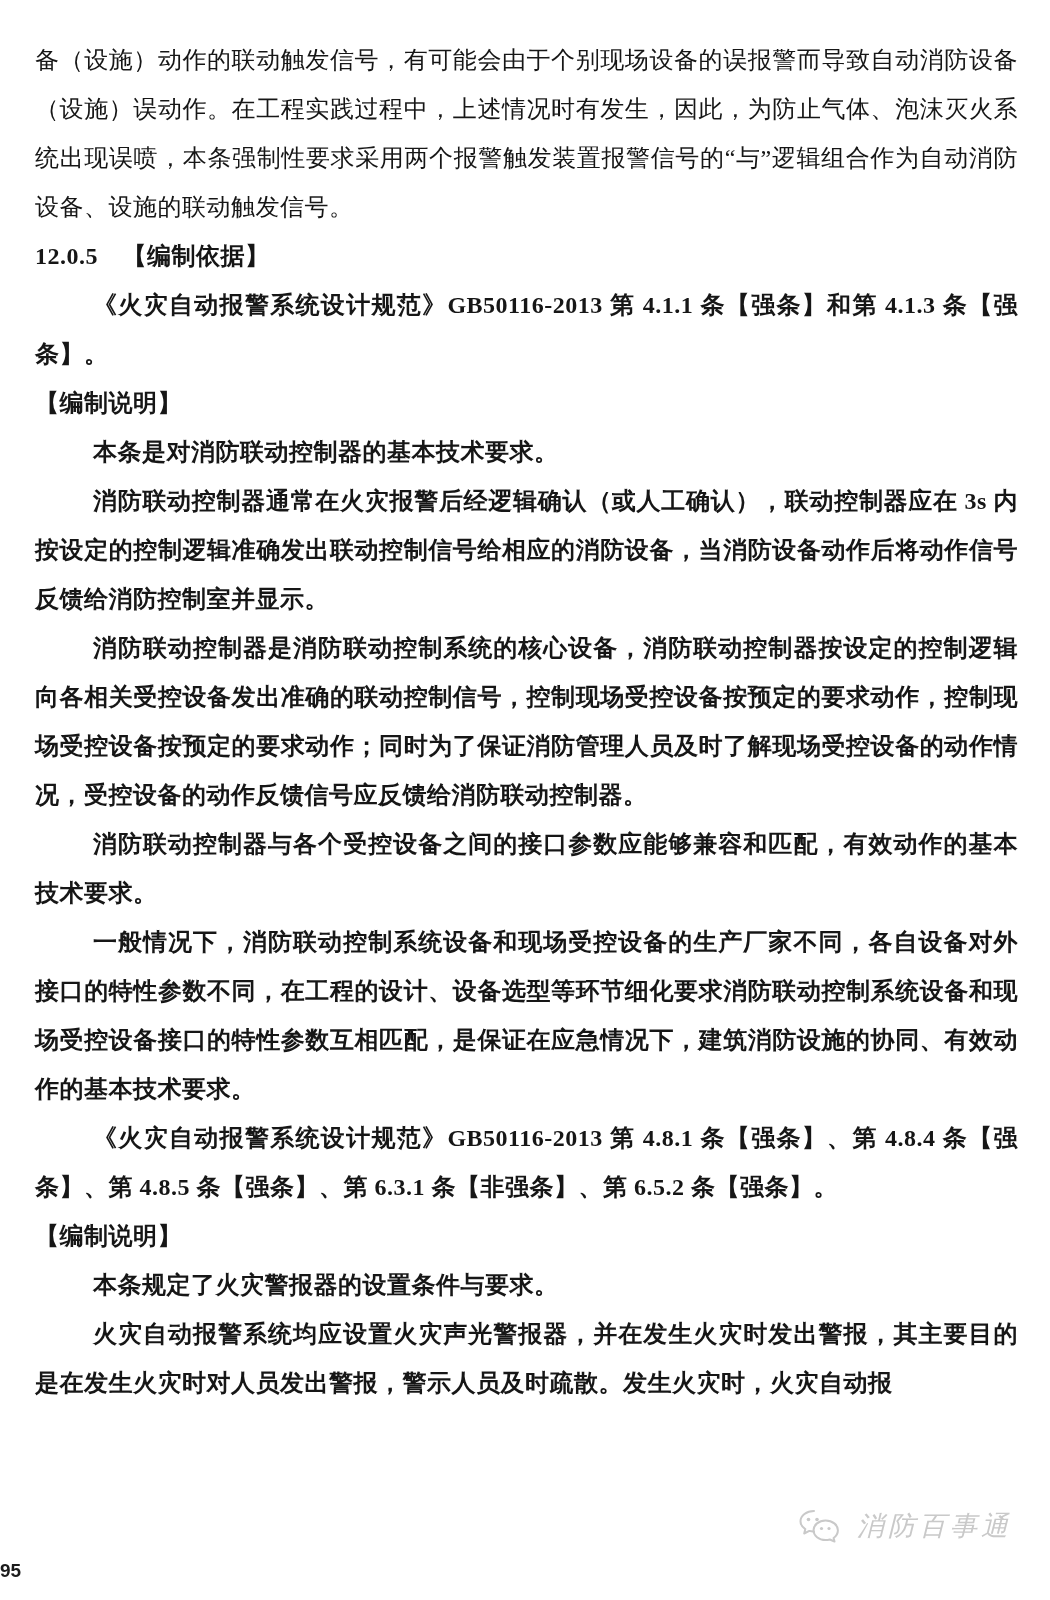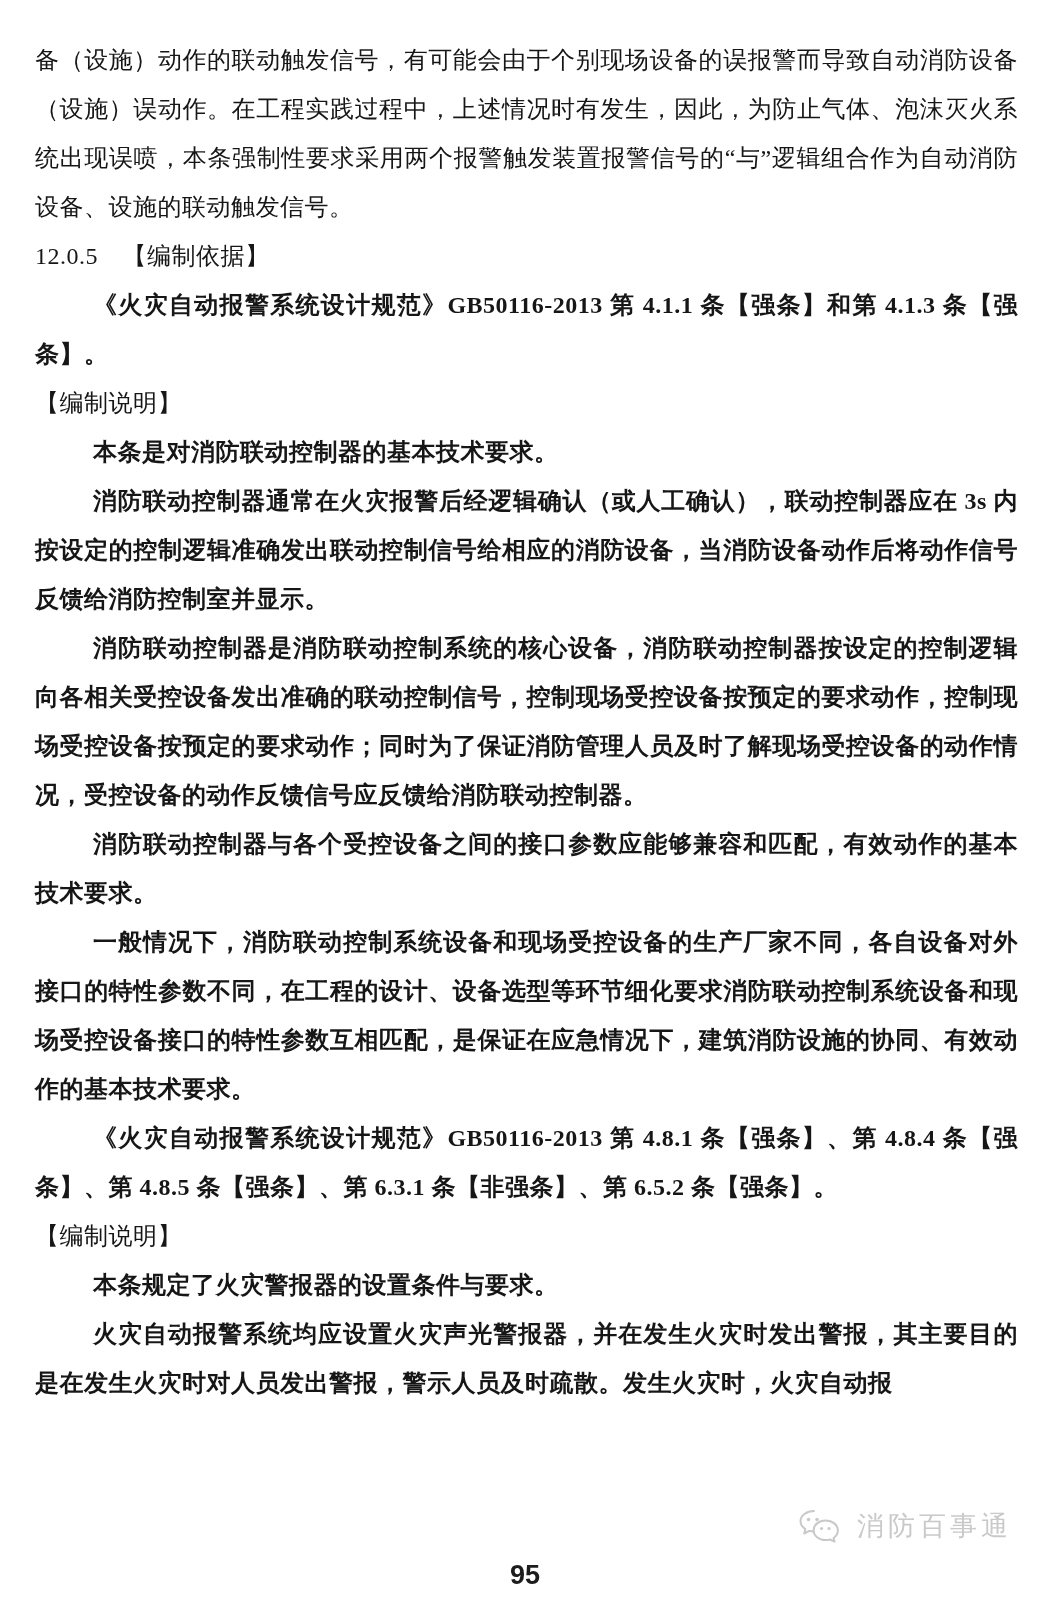--- a/index.html
+++ b/index.html
@@ -18,41 +18,42 @@
   }
   .para, .heading {
     font-size:24px;
     line-height:49px;
     text-align:justify;
     text-align-last:left;
     color:#161616;
     letter-spacing:0.5px;
   }
   .para.indent { text-indent:58px;font-weight:bold; }
-  .heading { font-weight:normal; text-align:left; }
+  .heading { font-weight:bold; text-align:left; }
   .watermark {
     position:absolute;
     top:1508px; right:38px;
     display:flex; align-items:center; gap:16px;
     color:#c9c9c9;
+    font-style:italic;
   }
   .watermark-label {
     font-size:27px;
     letter-spacing:4px;
     font-family:"Liberation Serif","DejaVu Serif",serif;
   }
   .wechat-icon { width:44px; height:36px; display:block; }
   .page-number {
     position:absolute;
     top:1560px; left:0;
     width:100%;
-    text-align:center;
+    text-align:left;
     font-family:"Liberation Sans","DejaVu Sans",sans-serif;
     font-weight:bold;
-    font-size:27px;
+    font-size:19px;
     color:#1c1c1c;
   }
 </style>
 </head>
 <body>
 
 <div class="document">
   <p class="para no-indent">备（设施）动作的联动触发信号，有可能会由于个别现场设备的误报警而导致自动消防设备（设施）误动作。在工程实践过程中，上述情况时有发生，因此，为防止气体、泡沫灭火系统出现误喷，本条强制性要求采用两个报警触发装置报警信号的“与”逻辑组合作为自动消防设备、设施的联动触发信号。</p>
   <p class="heading">12.0.5　【编制依据】</p>
   <p class="para indent">《火灾自动报警系统设计规范》GB50116-2013 第 4.1.1 条【强条】和第 4.1.3 条【强条】。</p>

